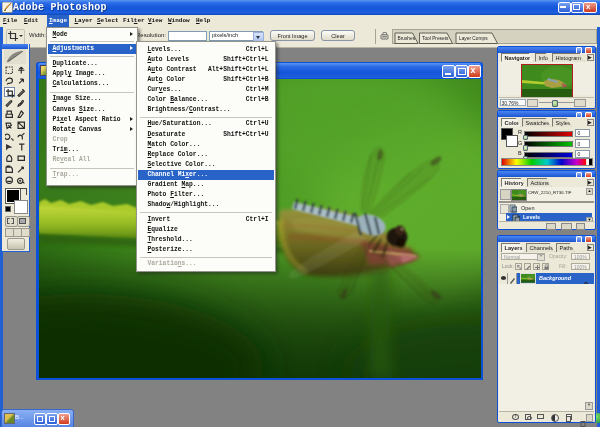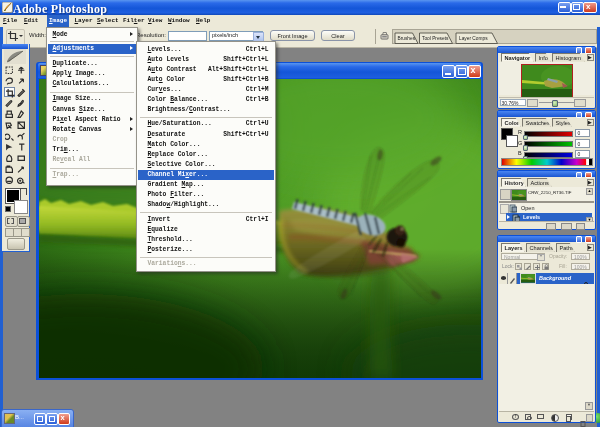--- a/index.html
+++ b/index.html
@@ -1,22 +1,22 @@
 <!DOCTYPE html>
 <html><head><meta charset="utf-8">
 <style>
   html,body{margin:0;padding:0;}
   #root{position:relative;width:600px;height:427px;overflow:hidden;background:#828282;
         font-family:"Liberation Sans",sans-serif;}
   .abs{position:absolute;line-height:1;}
   
   #titlebar{left:0;top:0;width:600px;height:15px;
     background:linear-gradient(180deg,#5a96f0 0%,#2a6ae8 20%,#1456d8 55%,#1e5fe0 85%,#0f47b8 100%);}
-  #titletxt{left:13px;top:2.5px;color:#fff;font-family:Liberation Serif, serif;
-    font-weight:bold;font-size:12px;letter-spacing:0.25px;text-shadow:1px 1px 1px #123a8a;}
+  #titletxt{left:13px;top:2.5px;color:#fff;font-family:Liberation Mono, monospace;
+    font-weight:bold;font-size:10px;letter-spacing:0.25px;text-shadow:1px 1px 1px #123a8a;}
   .winbtn{top:1.5px;width:11px;height:9px;border-radius:2px;border:1px solid #fff;}
   #menubar{left:0;top:15px;width:600px;height:12px;background:#ece9d8;
     border-bottom:1px solid #d8d4c4;font-family:"Liberation Mono",monospace;font-size:6px;color:#111;font-weight:bold;}
   .mi{position:absolute;top:2.5px;}
   #optbar{left:0;top:27px;width:600px;height:20px;background:#ece9d8;border-bottom:1px solid #b8b4a4;}
   #lborder{left:0;top:27px;width:3px;height:400px;background:#2160d2;}
   #rborder{left:597px;top:27px;width:3px;height:400px;background:#2160d2;}
   
   .menu{background:#fcfcf9;border:1px solid #95938a;box-shadow:2px 2px 3px rgba(40,40,40,.55);
     font-family:"Liberation Mono",monospace;font-size:6.3px;color:#111;font-weight:bold;}

